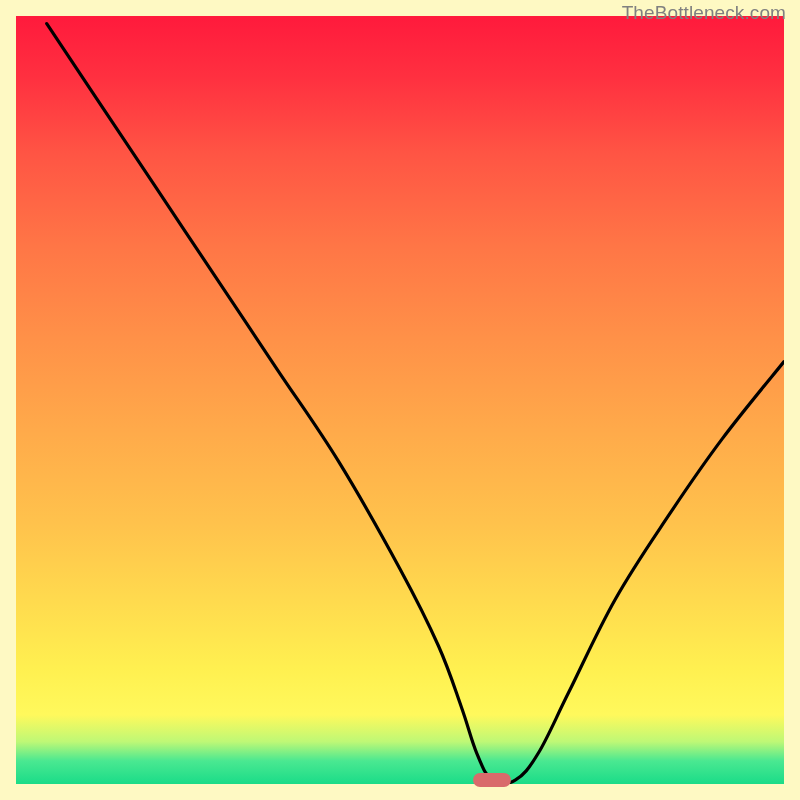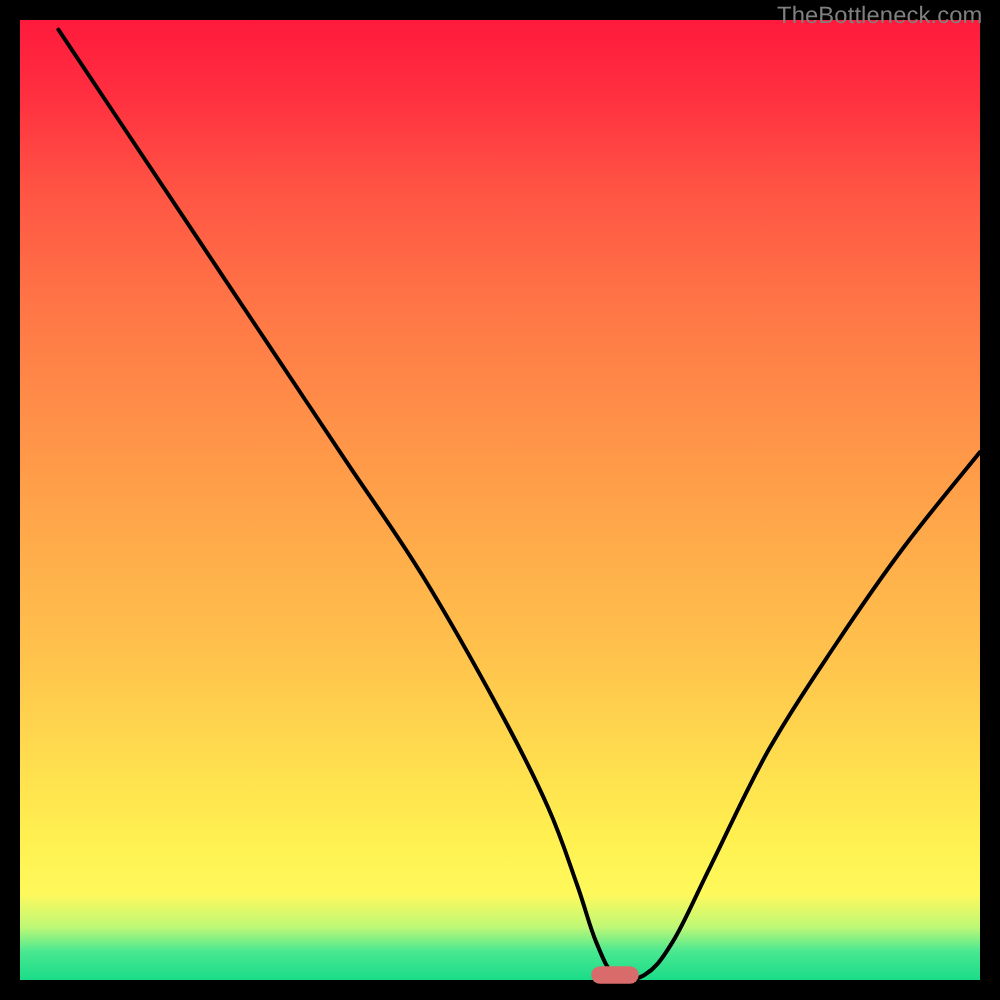--- a/index.html
+++ b/index.html
@@ -7,21 +7,21 @@
     padding: 0;
     width: 800px;
     height: 800px;
     background: #fff;
     font-family: Arial, sans-serif;
   }
   .chart-container {
     position: relative;
     width: 800px;
     height: 800px;
-    background: #000000;
+    background: #fef9c3;
   }
   .plot-area {
     position: absolute;
     left: 16px;
     top: 16px;
     width: 768px;
     height: 768px;
     background: linear-gradient(to bottom,
       #ff1a3c 0%,
       #ff3040 8%,

